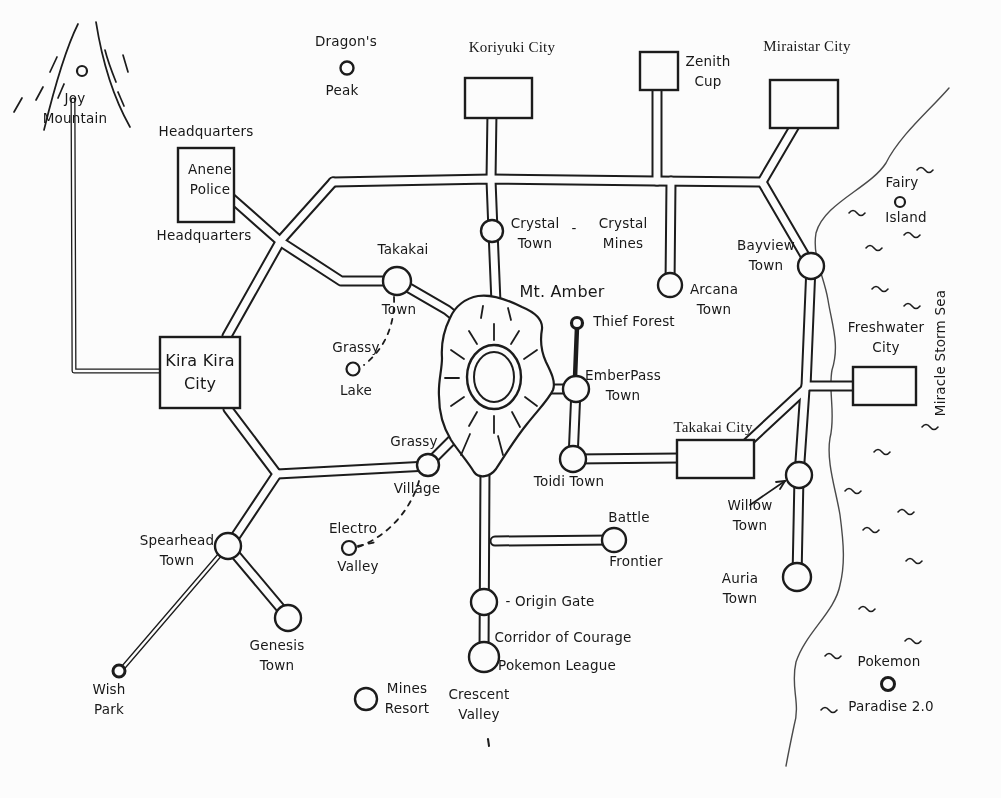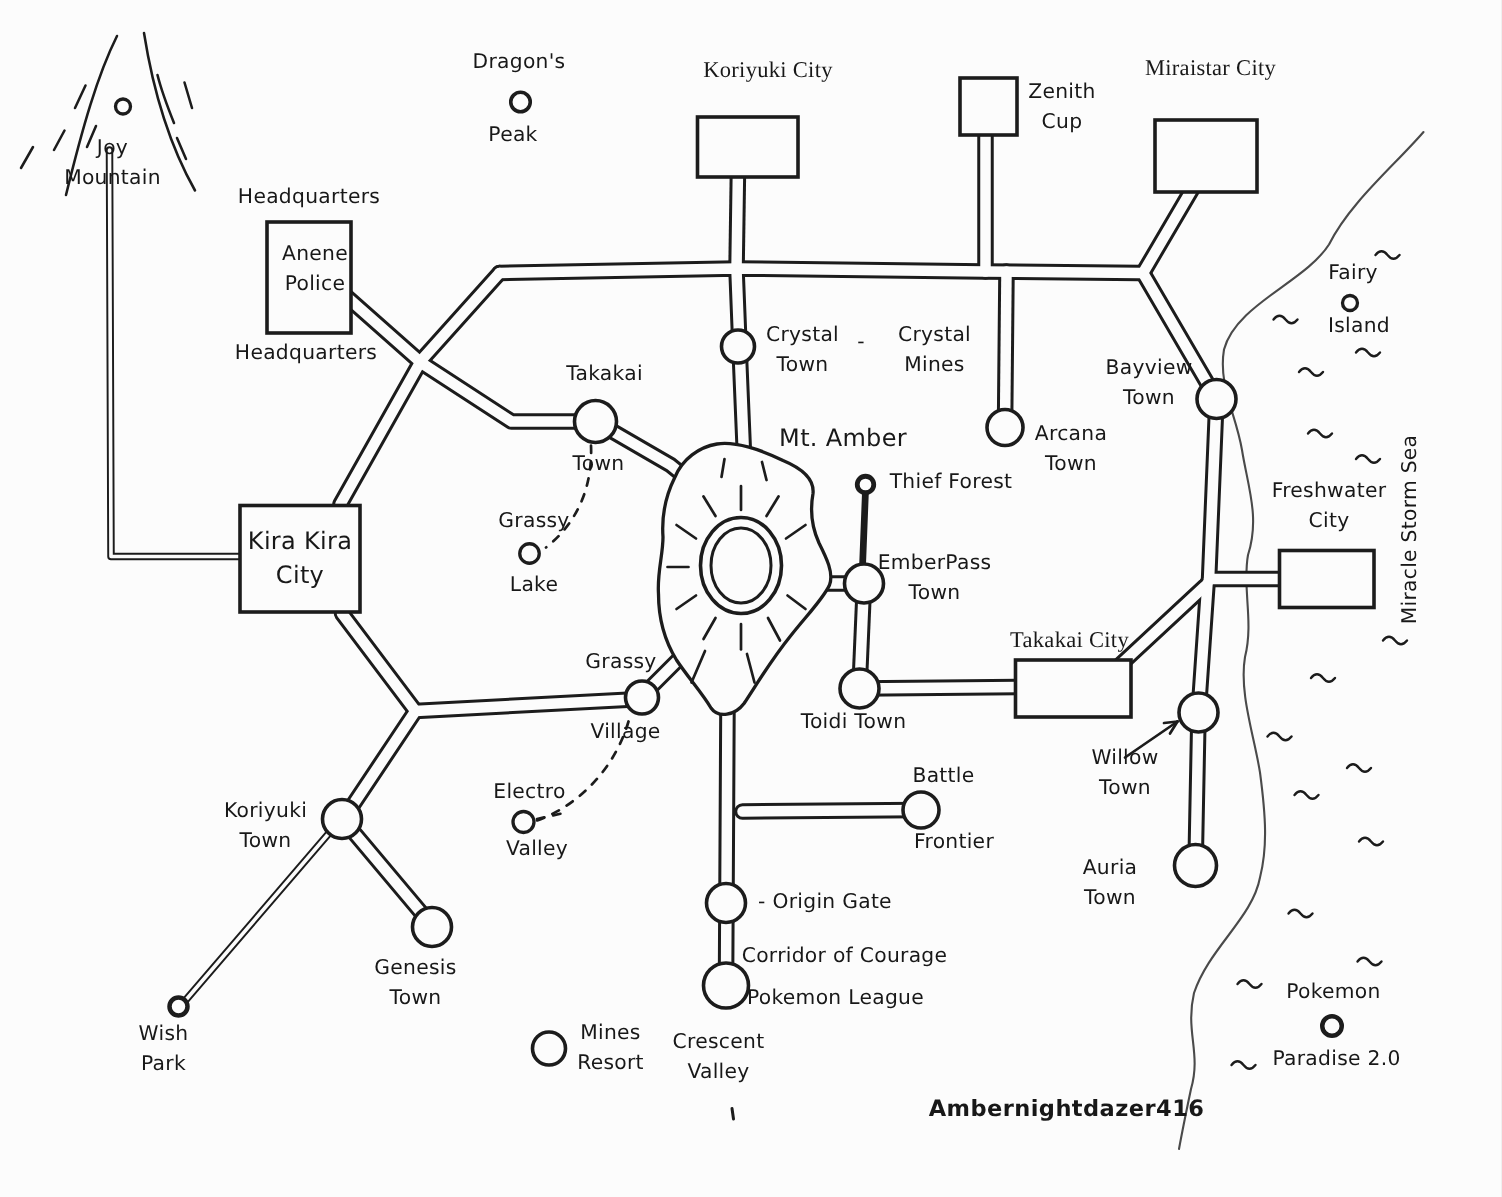--- a/index.html
+++ b/index.html
@@ -244,32 +244,31 @@
 <span class="lbl sz15" style="left:713px;top:428px">Takakai City</span>
 <span class="lbl" style="left:414px;top:442px">Grassy</span>
 <span class="lbl" style="left:417px;top:489px">Village</span>
 <span class="lbl" style="left:569px;top:482px">Toidi Town</span>
 <span class="lbl" style="left:750px;top:516px">Willow
 Town</span>
 <span class="lbl" style="left:353px;top:529px">Electro</span>
 <span class="lbl" style="left:358px;top:567px">Valley</span>
 <span class="lbl" style="left:629px;top:518px">Battle</span>
 <span class="lbl" style="left:636px;top:562px">Frontier</span>
-<span class="lbl" style="left:177px;top:551px">Koriyuki
+<span class="lbl" style="left:177px;top:551px">Spearhead
 Town</span>
 <span class="lbl" style="left:740px;top:589px">Auria
 Town</span>
 <span class="lbl" style="left:550px;top:602px">- Origin Gate</span>
 <span class="lbl" style="left:563px;top:638px">Corridor of Courage</span>
 <span class="lbl" style="left:557px;top:666px">Pokemon League</span>
 <span class="lbl" style="left:277px;top:656px">Genesis
 Town</span>
 <span class="lbl" style="left:109px;top:700px">Wish
 Park</span>
 <span class="lbl" style="left:407px;top:699px">Mines
 Resort</span>
 <span class="lbl" style="left:479px;top:705px">Crescent
 Valley</span>
 <span class="lbl" style="left:889px;top:662px">Pokemon</span>
 <span class="lbl" style="left:891px;top:707px">Paradise 2.0</span>
-<span class="lbl sig" style="left:711px;top:740px">Ambernightdazer416</span>
 
 </div>
 
 </body></html>

